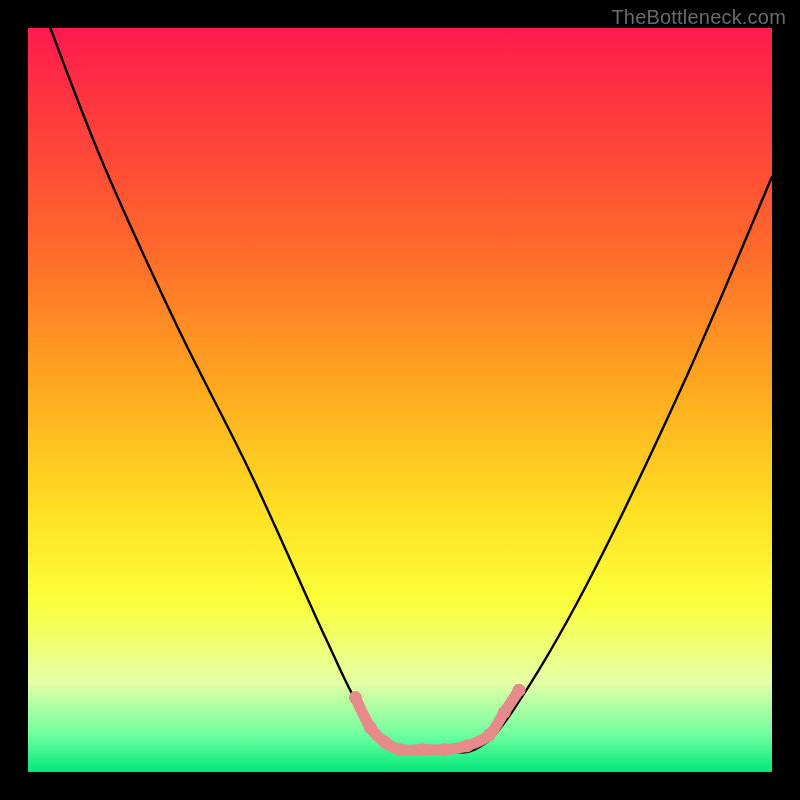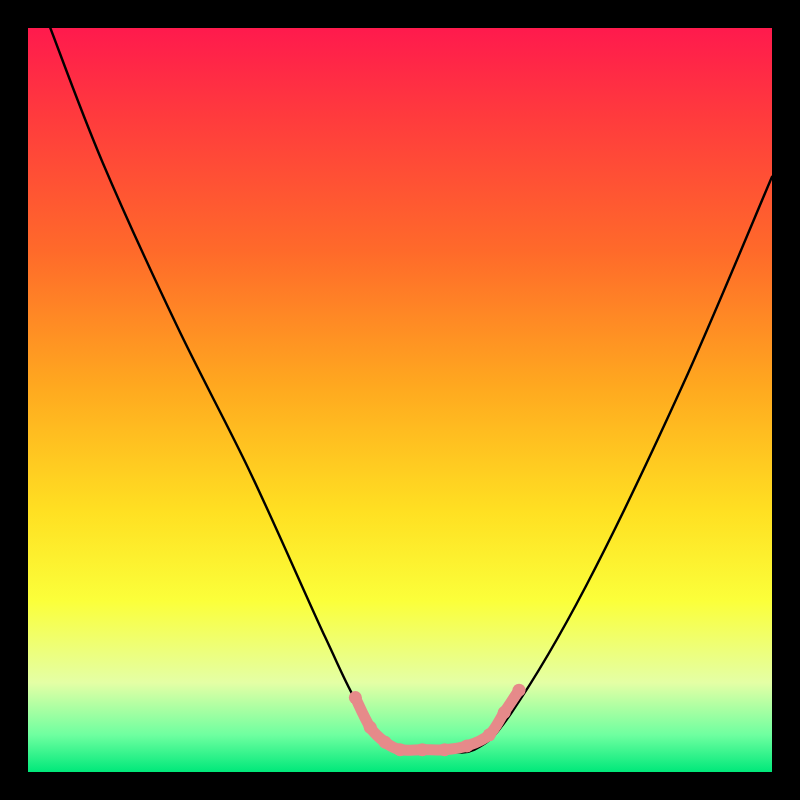--- a/index.html
+++ b/index.html
@@ -56,20 +56,21 @@
     width: 744px;
     height: 744px;
     overflow: visible;
   }
 </style>
 </head>
 <body>
 
 <div class="frame">
 
+  <div class="watermark">TheBottleneck.com</div>
 
   <div class="plot">
     <svg class="curve" viewBox="0 0 744 744">
       <path fill="none" stroke="#000" stroke-width="2.4" stroke-linecap="round" d="M 22.32,0 C 31,22.32000000000001 53.32000000000001,84.32000000000008 74.4,133.92000000000007 C 95.48,183.52000000000007 124.00000000000001,245.52000000000004 148.8,297.6 C 173.60000000000002,349.68 198.39999999999998,394.32 223.2,446.4 C 248,498.47999999999996 279,570.4000000000001 297.6,610.08 C 316.20000000000005,649.76 322.40000000000003,665.88 334.8,684.48 C 347.2,703.08 359.6,715.48 372,721.68 C 384.4,727.8799999999999 396.80000000000007,721.68 409.20000000000005,721.68 C 421.6,721.68 434,727.8799999999999 446.4,721.68 C 458.79999999999995,715.48 465,711.76 483.6,684.48 C 502.20000000000005,657.2 529.48,612.56 558,558 C 586.52,503.44 623.72,425.32 654.72,357.12 C 685.72,288.92 729.12,183.51999999999995 744,148.79999999999995"></path>
       <path fill="none" stroke="#e68a8a" stroke-width="11" stroke-linecap="round" d="M 327.36,669.6 C 329.84000000000003,674.5600000000001 337.28000000000003,691.9200000000001 342.24,699.36 C 347.2,706.8 352.16,710.52 357.12,714.24 C 362.08,717.96 365.8,720.4399999999999 372,721.68 C 378.2,722.92 386.88,721.68 394.32,721.68 C 401.76,721.68 409.20000000000005,722.3 416.64000000000004,721.68 C 424.08000000000004,721.06 431.52,720.44 438.96,717.96 C 446.4,715.48 455.08,712.38 461.28,706.8 C 467.47999999999996,701.2199999999999 471.20000000000005,691.9200000000001 476.16,684.48 C 481.12,677.04 488.56,665.88 491.04,662.16"></path>
       <g>
           <circle cx="327.36" cy="669.6" r="6.5" fill="#e68a8a"></circle>
           <circle cx="342.24" cy="699.36" r="6.5" fill="#e68a8a"></circle>
           <circle cx="357.12" cy="714.24" r="6.5" fill="#e68a8a"></circle>
           <circle cx="372" cy="721.68" r="6.5" fill="#e68a8a"></circle>

